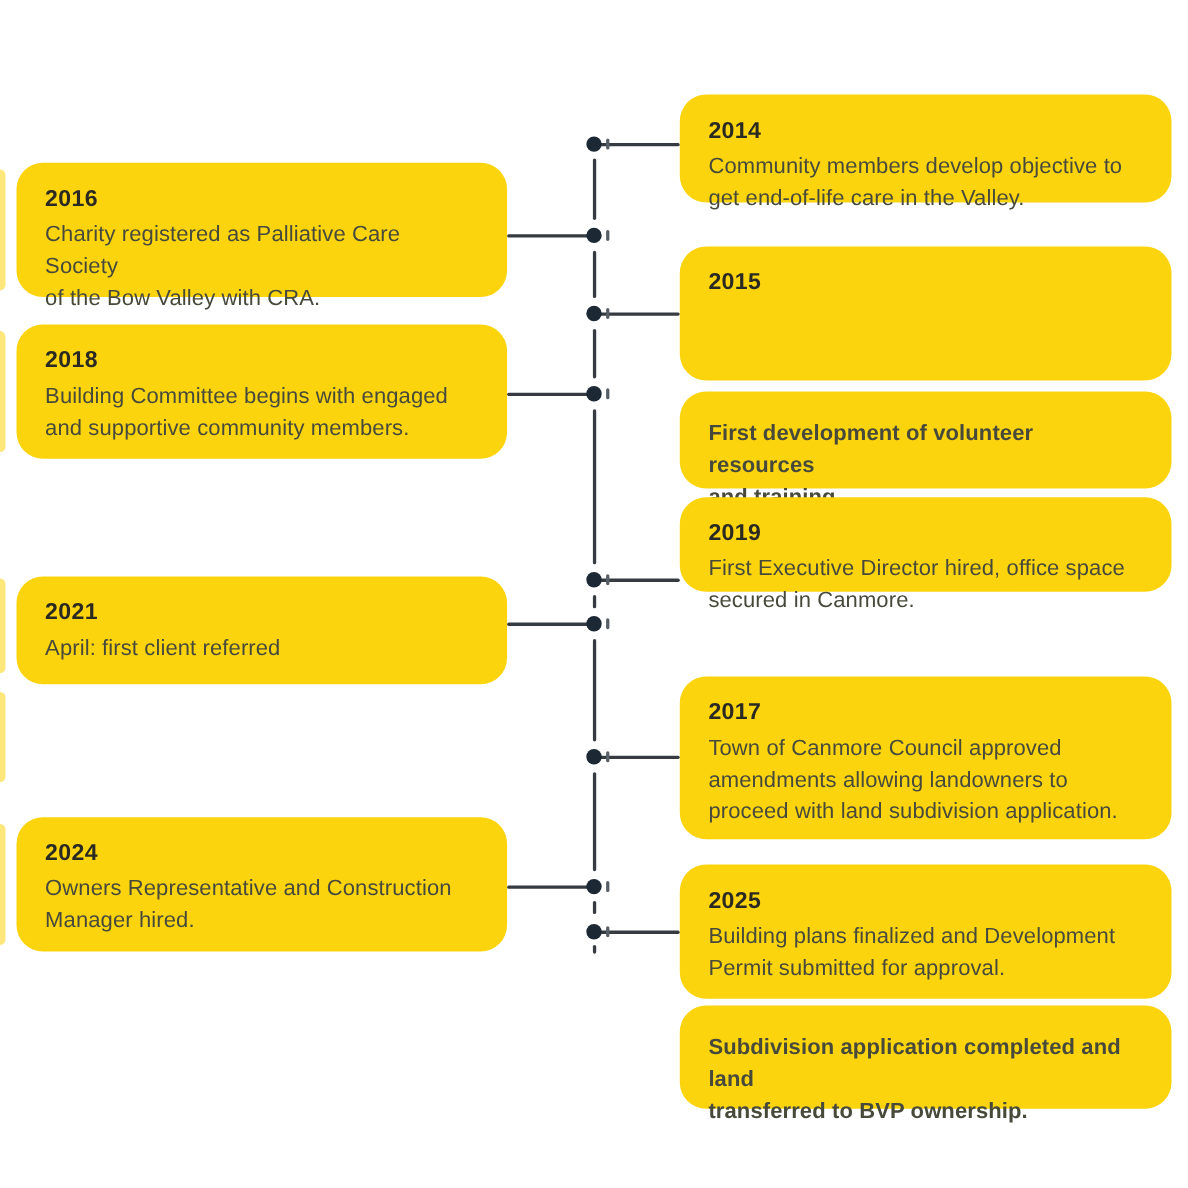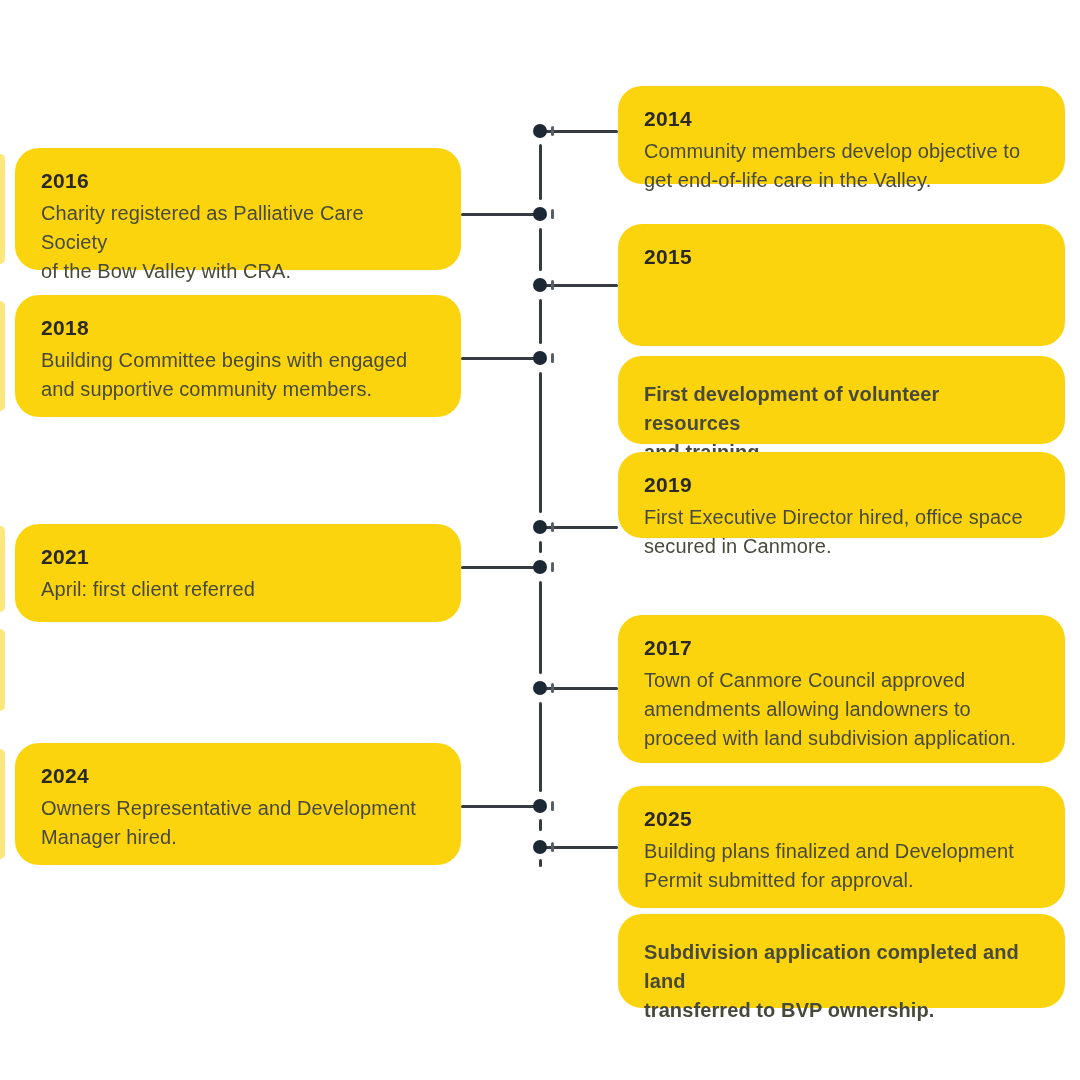--- a/index.html
+++ b/index.html
@@ -114,21 +114,21 @@
     <div class="year">2018</div>
     <div class="body">Building Committee begins with engaged
 and supportive community members.</div>
   </div>
   <div class="card left" style="top:524px;height:98px">
     <div class="year">2021</div>
     <div class="body">April: first client referred</div>
   </div>
   <div class="card left" style="top:743px;height:122px">
     <div class="year">2024</div>
-    <div class="body">Owners Representative and Development
+    <div class="body">Owners Representative and Construction
 Manager hired.</div>
   </div>
 
   <div class="card right" style="top:86px;height:98px">
     <div class="year">2014</div>
     <div class="body">Community members develop objective to
 get end-of-life care in the Valley.</div>
   </div>
   <div class="card right" style="top:224px;height:122px">
     <div class="year">2015</div>

